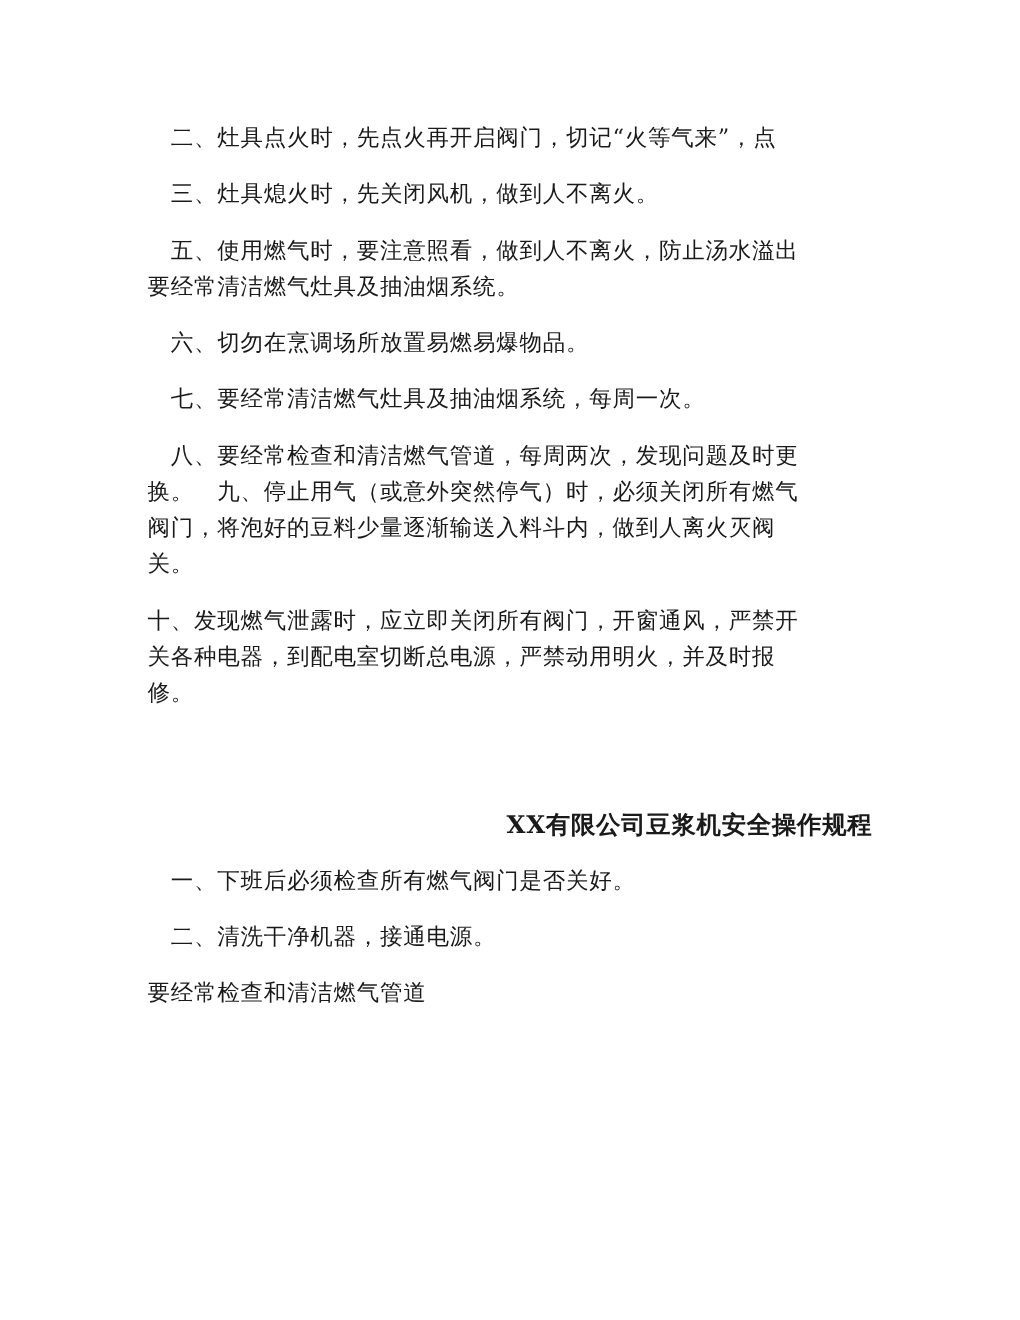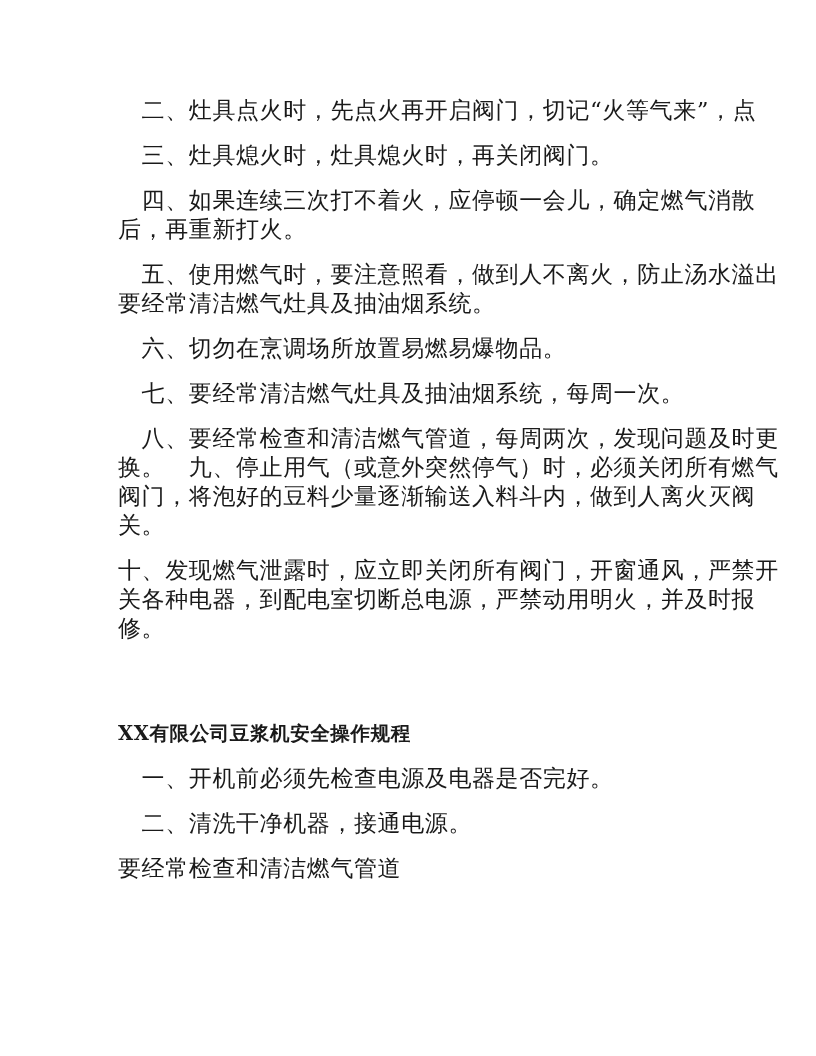--- a/index.html
+++ b/index.html
@@ -15,54 +15,50 @@
       font-family: "DejaVu Serif", "Liberation Serif", serif;
       color: #1a1a1a;
     }
     .page {
       position: absolute;
       left: 118px;
       top: 96px;
       width: 580px;
     }
     .para {
-      font-size: 23px;
+      font-size: 18px;
       line-height: 29px;
       margin: 0 0 16px 0;
       text-align: justify;
       text-justify: inter-character;
       letter-spacing: 0.6px;
       word-break: break-all;
     }
     .line { display: block; white-space: nowrap; }
     .title {
       font-size: 19.5px;
       line-height: 29px;
       font-weight: bold;
-      text-align: left;
+      text-align: right;
       margin: 0 0 16px 0;
       letter-spacing: 0.6px;
     }
     .gap { height: 60px; }
   </style>
 </head>
 <body>
 
 <div class="page">
 
   <div>
     <p class="para">
       <span class="line">　二、灶具点火时，先点火再开启阀门，切记“火等气来”，点</span>
     </p>
     <p class="para">
-      <span class="line">　三、灶具熄火时，灶具熄火时，再关闭阀门。</span>
-    </p>
-    <p class="para">
-      <span class="line">　四、如果连续三次打不着火，应停顿一会儿，确定燃气消散</span>
-      <span class="line">后，再重新打火。</span>
+      <span class="line">　三、灶具熄火时，先关闭风机，做到人不离火。</span>
     </p>
     <p class="para">
       <span class="line">　五、使用燃气时，要注意照看，做到人不离火，防止汤水溢出</span>
       <span class="line">要经常清洁燃气灶具及抽油烟系统。</span>
     </p>
     <p class="para">
       <span class="line">　六、切勿在烹调场所放置易燃易爆物品。</span>
     </p>
     <p class="para">
       <span class="line">　七、要经常清洁燃气灶具及抽油烟系统，每周一次。</span>
@@ -78,21 +74,21 @@
       <span class="line">关各种电器，到配电室切断总电源，严禁动用明火，并及时报</span>
       <span class="line">修。</span>
     </p>
   </div>
 
   <div class="gap"></div>
 
   <div>
     <h2 class="title">XX有限公司豆浆机安全操作规程</h2>
     <p class="para">
-      <span class="line">　一、开机前必须先检查电源及电器是否完好。</span>
+      <span class="line">　一、下班后必须检查所有燃气阀门是否关好。</span>
     </p>
     <p class="para">
       <span class="line">　二、清洗干净机器，接通电源。</span>
     </p>
     <p class="para">
       <span class="line">要经常检查和清洁燃气管道</span>
     </p>
   </div>
 
 </div>

